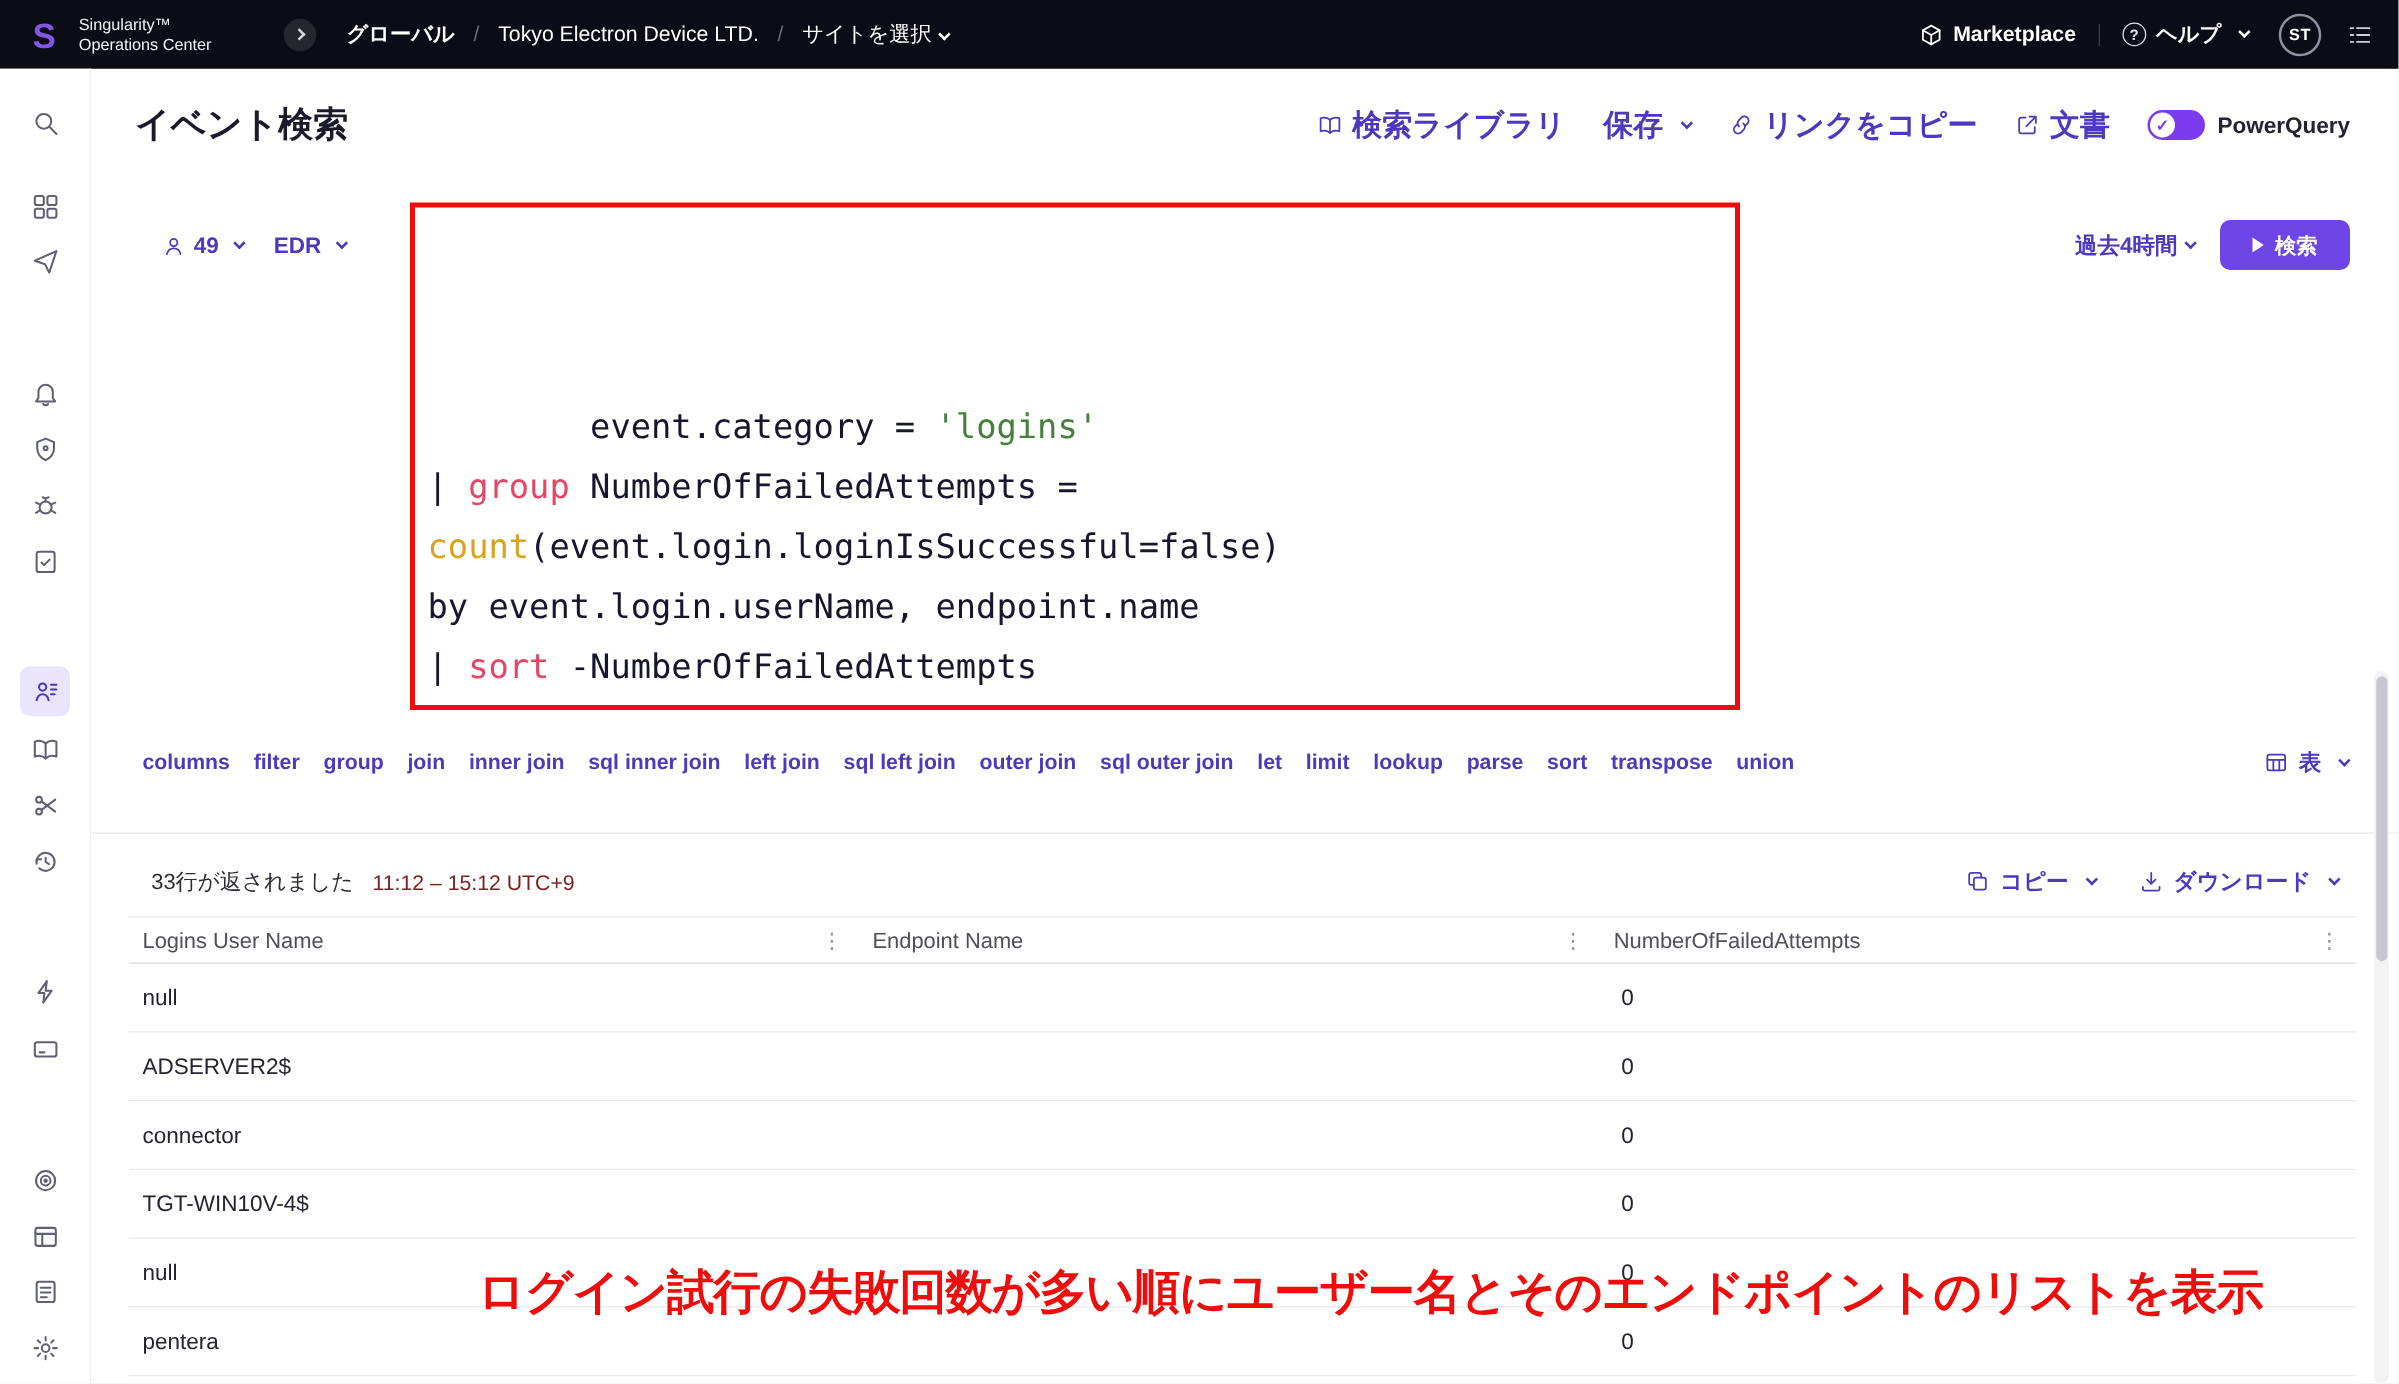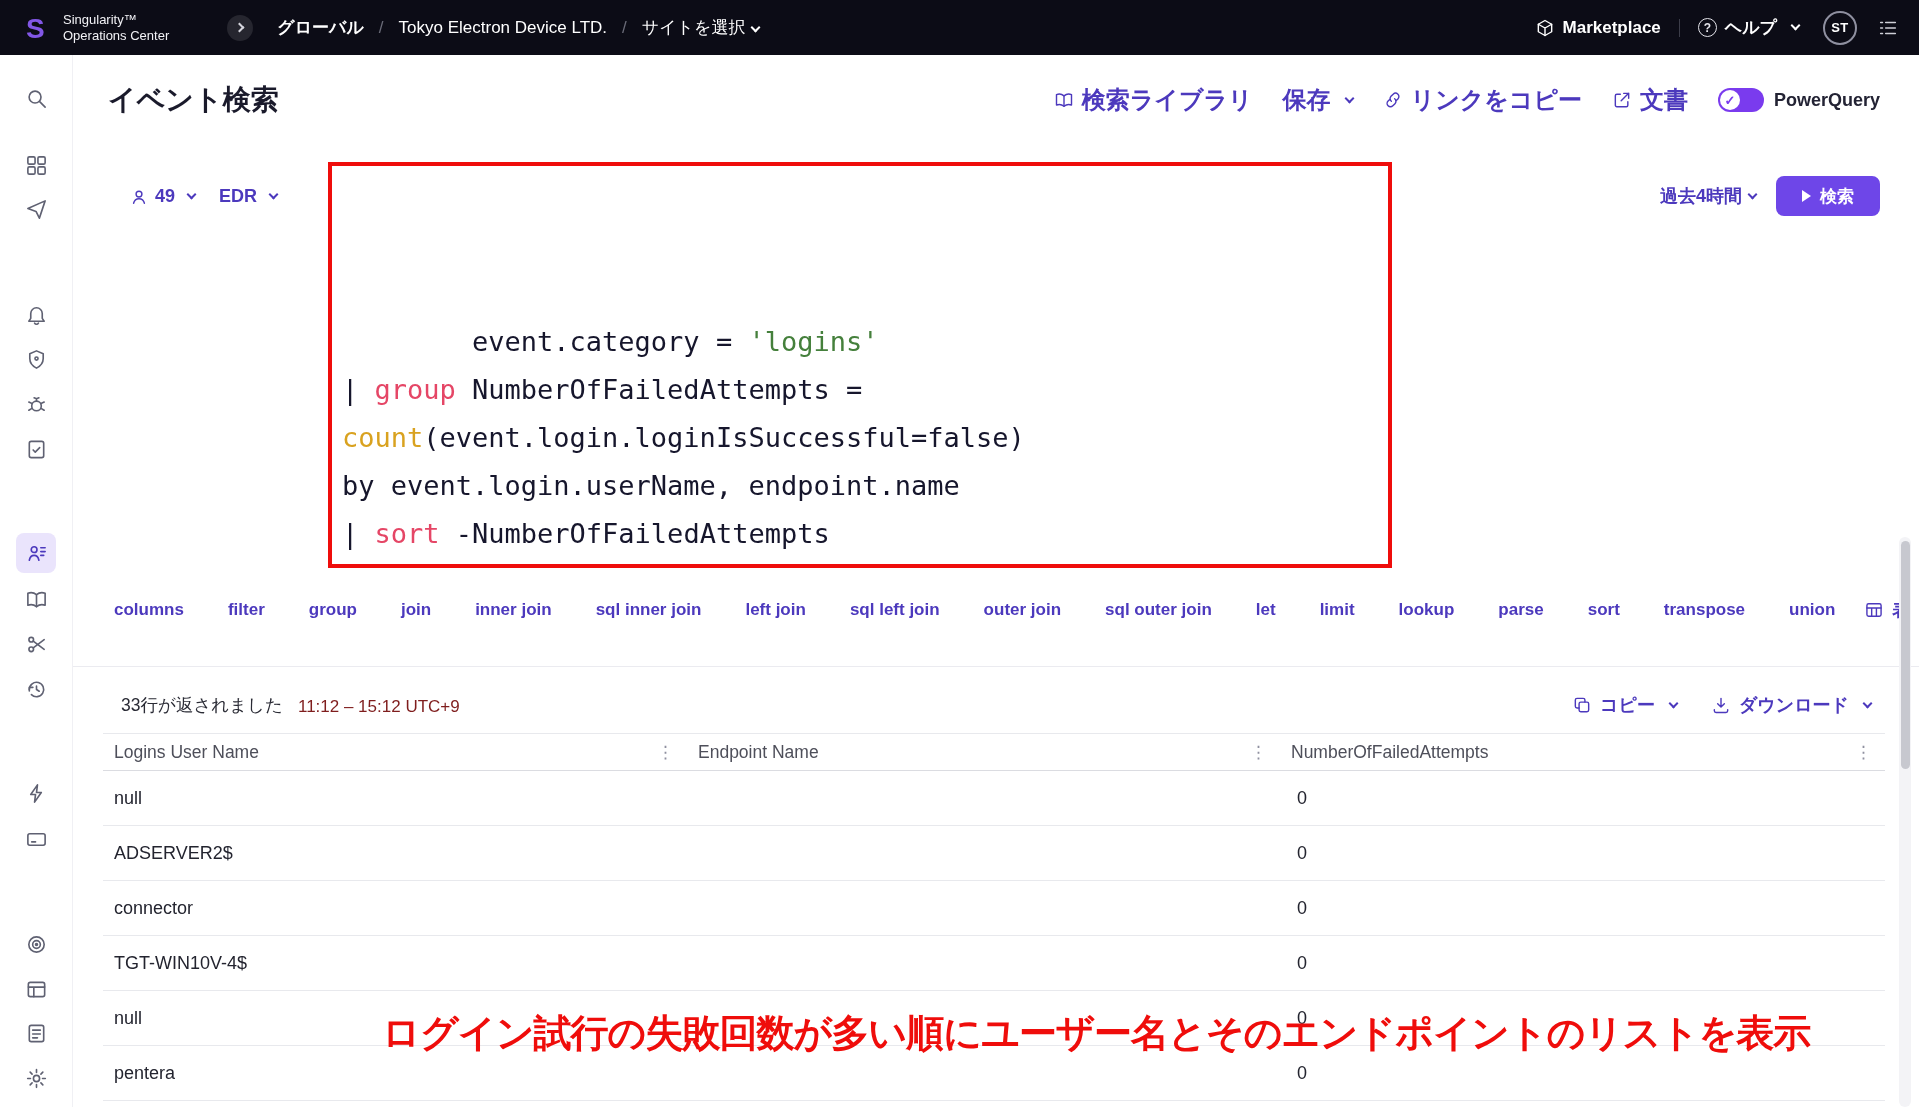--- a/index.html
+++ b/index.html
@@ -360,21 +360,21 @@
             <span class="chev"></span>
           </span>
           <button class="search-btn">
             <span class="play"></span>
             <span>検索</span>
           </button>
         </div>
       </div>
 
       <div class="operators-wrap">
-        <div style="display:flex;align-items:center;gap:44px;flex-wrap:nowrap;">
+        <div style="display:flex;align-items:center;gap:19px;flex-wrap:nowrap;">
 
         <a class="op">columns</a>
             <a class="op">filter</a>
             <a class="op">group</a>
             <a class="op">join</a>
             <a class="op">inner join</a>
             <a class="op">sql inner join</a>
             <a class="op">left join</a>
             <a class="op">sql left join</a>
             <a class="op">outer join</a>

